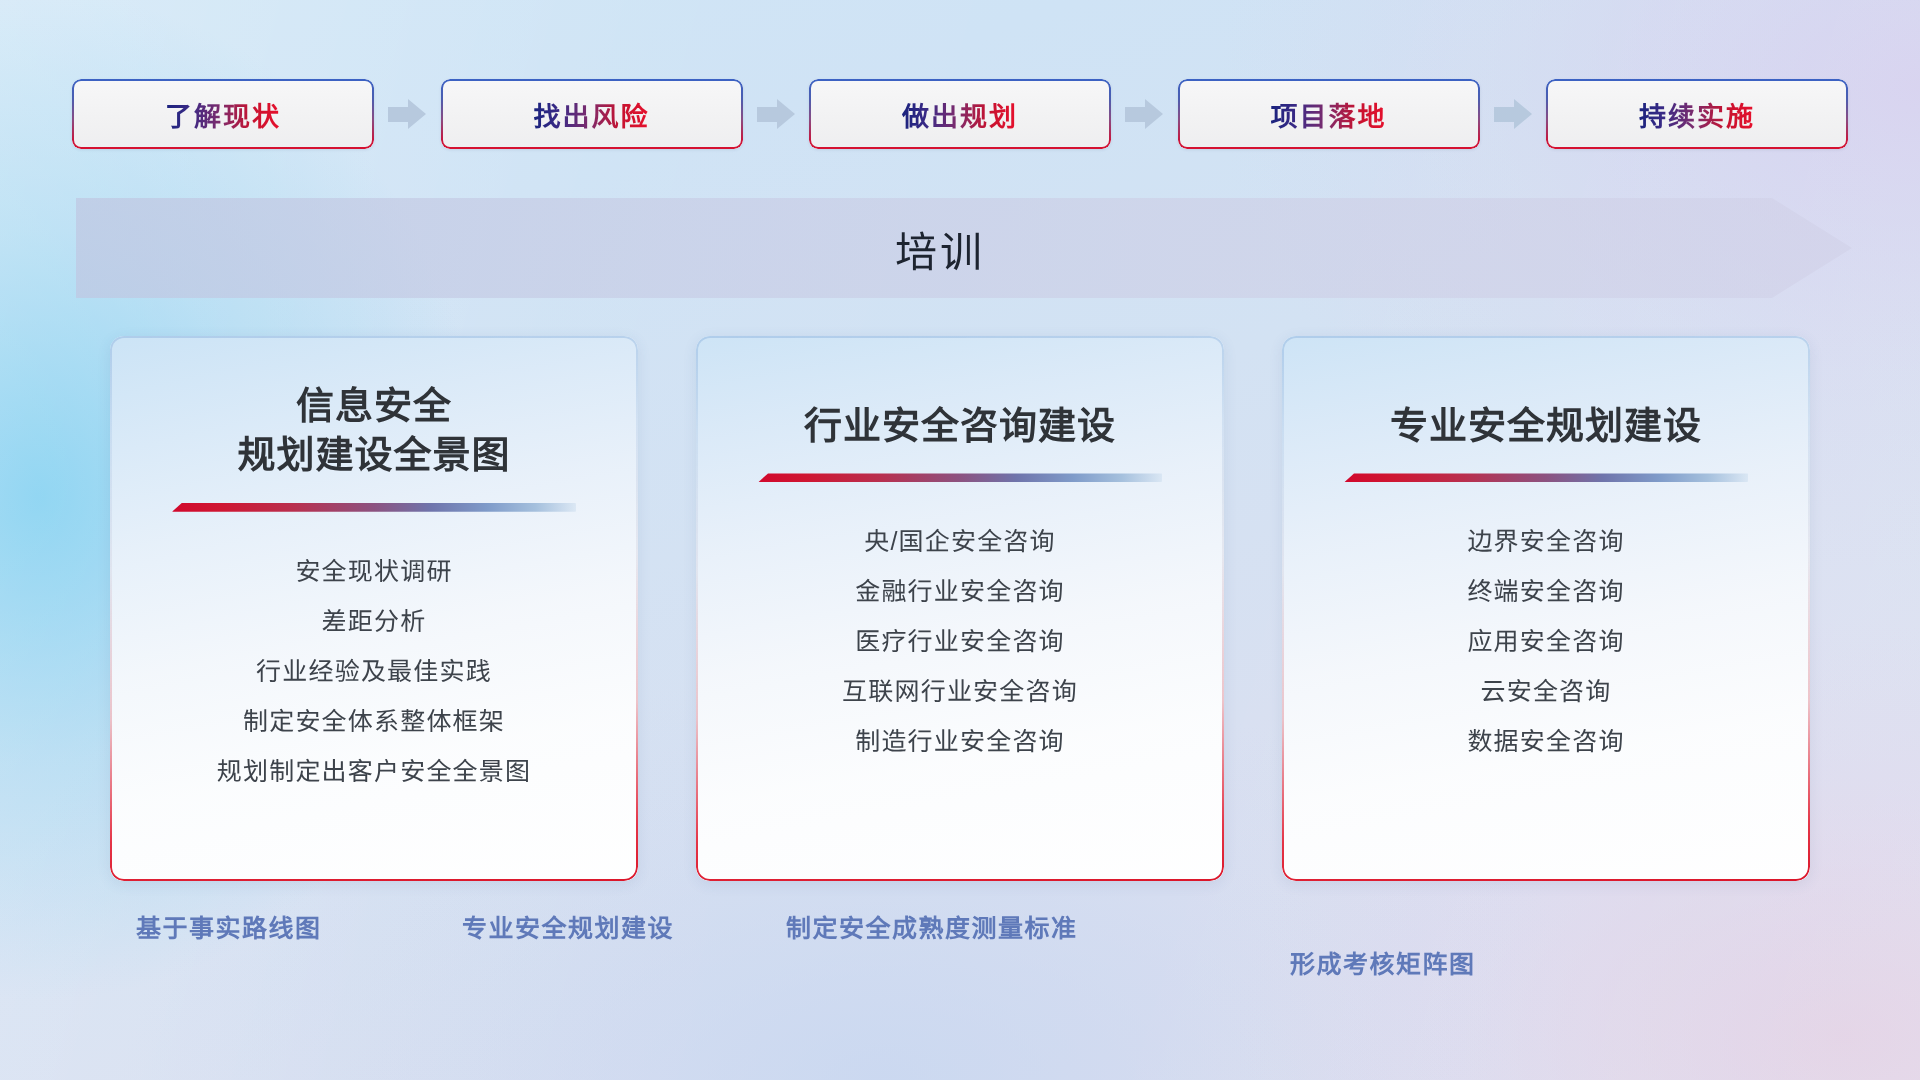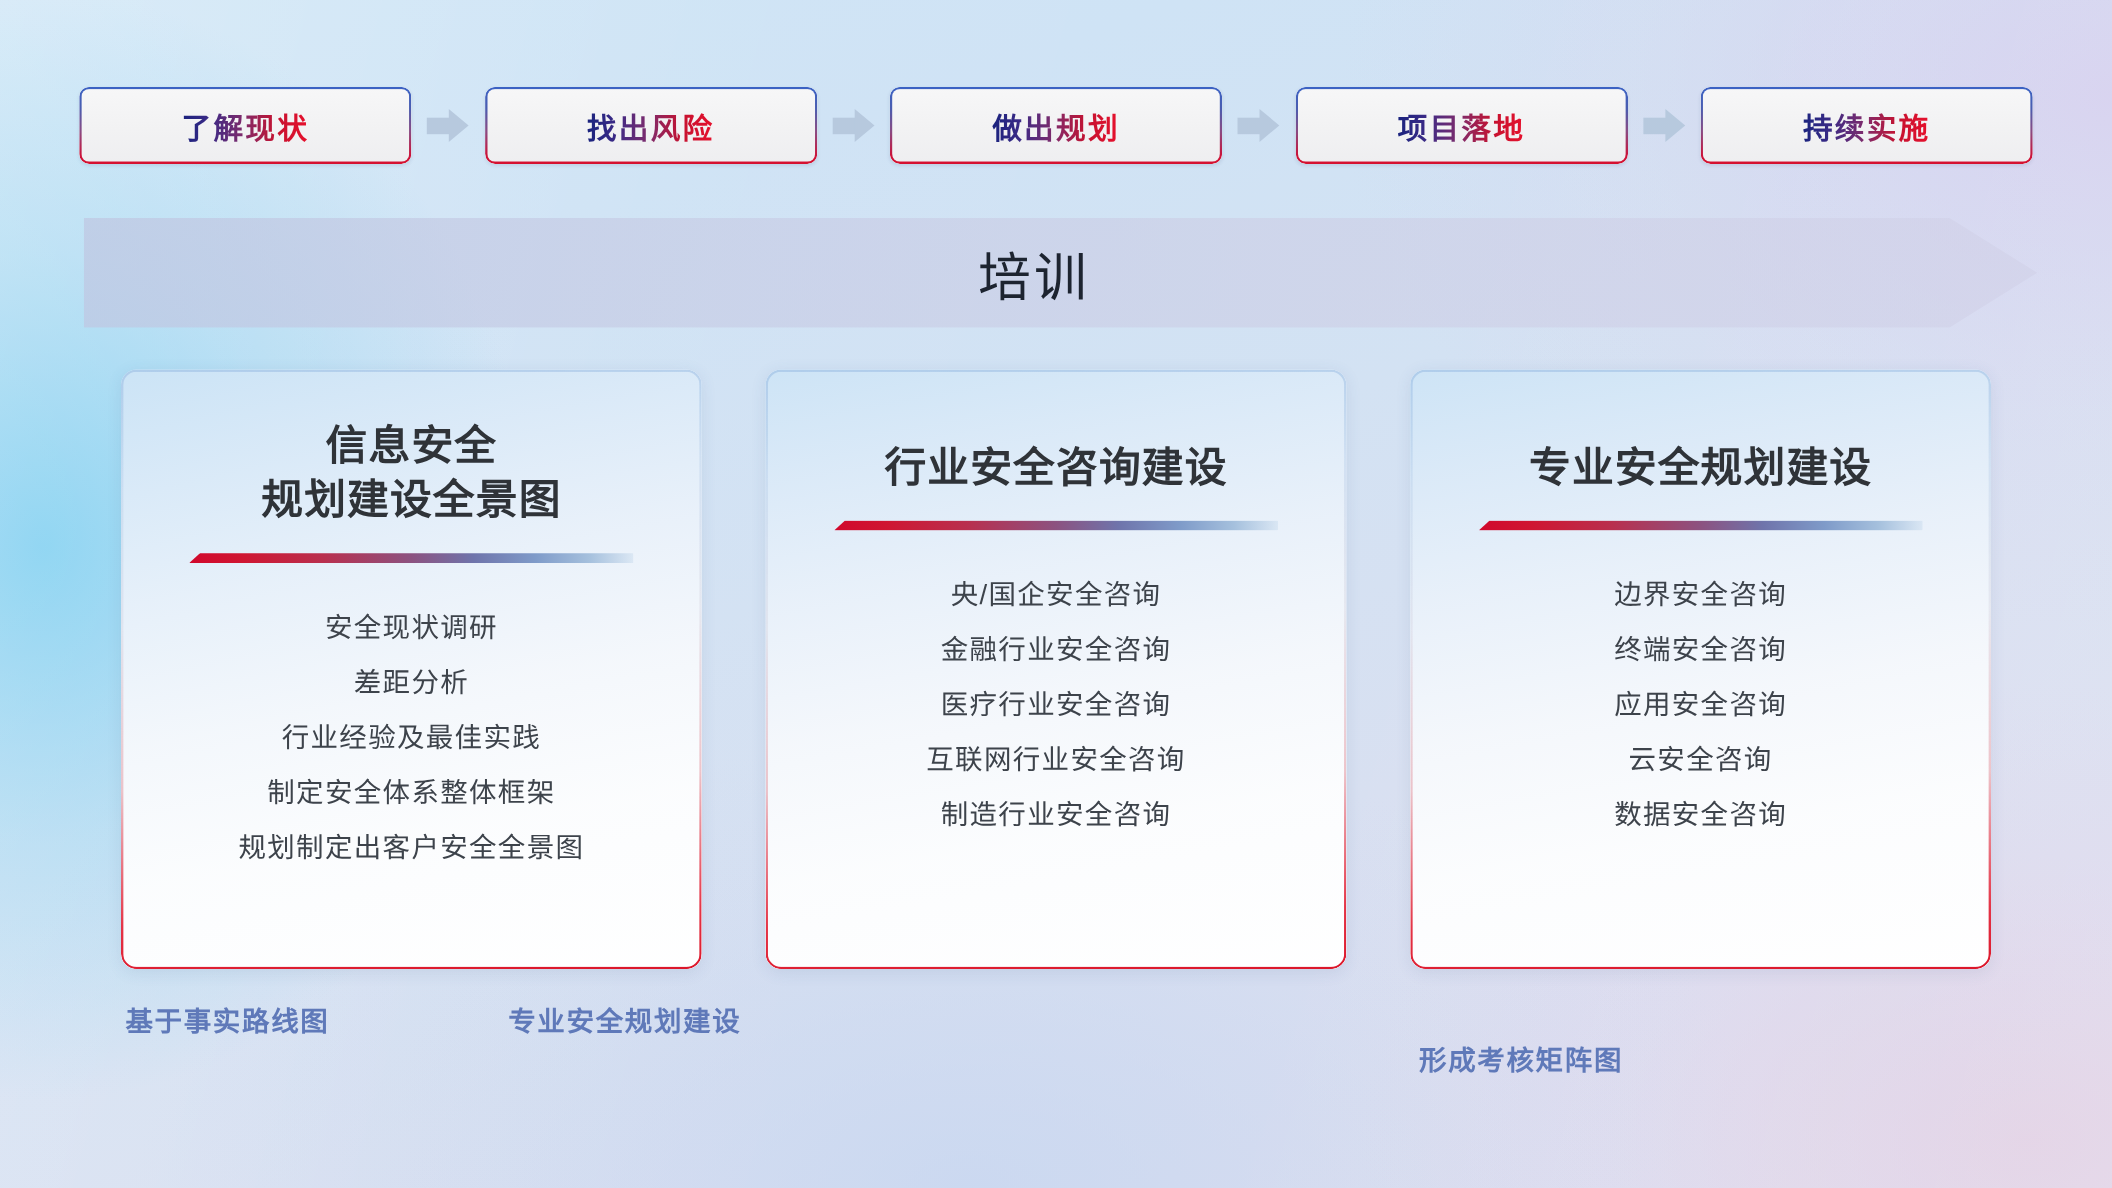--- a/index.html
+++ b/index.html
@@ -123,21 +123,21 @@
     background: linear-gradient(100deg, rgba(191,199,226,0.72) 0%, rgba(199,204,229,0.68) 32%, rgba(205,207,230,0.66) 62%, rgba(209,209,232,0.62) 100%);
     clip-path: polygon(0 0, calc(100% - 80px) 0, 100% 50%, calc(100% - 80px) 100%, 0 100%);
   }
   #training-title {
     position: absolute;
     inset: 0;
     display: flex;
     align-items: center;
     justify-content: center;
     padding-right: 48px;
-    font-size: 48px;
+    font-size: 42px;
     font-weight: 400;
     color: #1d2430;
     letter-spacing: 3px;
   }
 
   
   #cards-row {
     position: absolute;
     left: 110px;
     top: 336px;
@@ -245,21 +245,21 @@
   }
   .caption {
     position: absolute;
     top: 0;
     font-size: 25px;
     font-weight: 700;
     color: #5f79b9;
     letter-spacing: 1.5px;
     white-space: nowrap;
   }
-  .caption.c0 { left: 114px; }
+  .caption.c0 { left: 136px; }
   .caption.c1 { left: 462px; }
   .caption.c2 { left: 786px; }
   .caption.c3 { left: 1290px; margin-top: 36px; }
 </style>
 </head>
 <body>
 
 <div id="bg-root">
   <div id="bg-sheen"></div>
 </div>
@@ -346,14 +346,15 @@
       <li>云安全咨询</li>
       <li>数据安全咨询</li>
     </ul>
   </div>
 
 </div>
 
 <div id="captions-row">
   <div class="caption c0">基于事实路线图</div>
   <div class="caption c1">专业安全规划建设</div>
+  <div class="caption c2">制定安全成熟度测量标准</div>
   <div class="caption c3">形成考核矩阵图</div>
 </div>
 
 </body></html>

